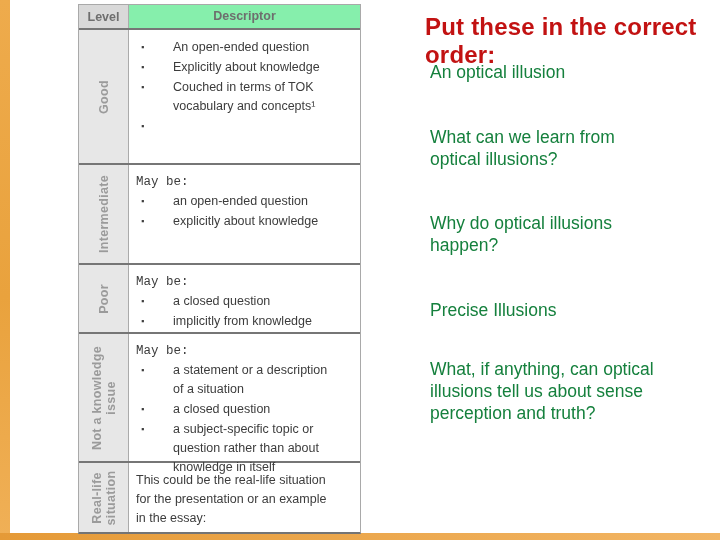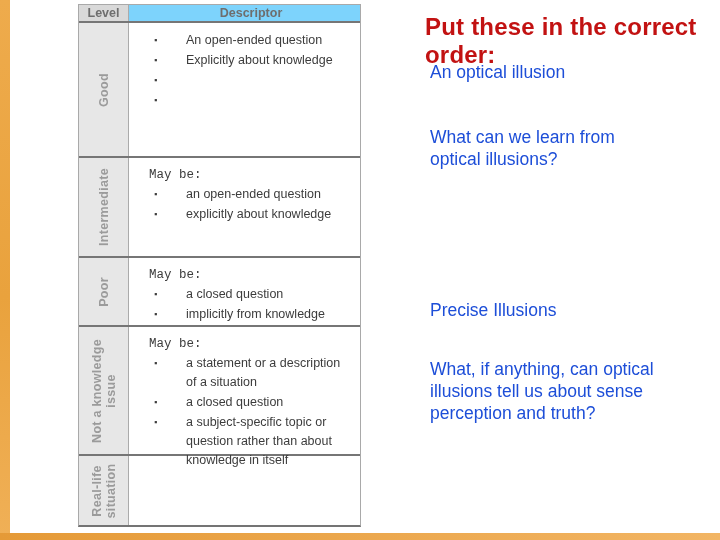--- a/index.html
+++ b/index.html
@@ -10,41 +10,41 @@
   .edge-left{position:absolute;left:0;top:0;width:10px;height:540px;
              background:linear-gradient(180deg,#eeab4c 0%,#e9a23d 55%,#f0b057 100%);}
   .edge-bottom{position:absolute;left:0;top:533px;width:720px;height:7px;
                background:linear-gradient(90deg,#e59a37,#f2b564);}
 
   
   .tbl{position:absolute;left:78px;top:4px;width:281px;
        border:1px solid #a9a9a9;border-bottom:2px solid #747474;
        color:#3c3c3c;box-sizing:content-box;}
   .trow{display:flex;box-sizing:border-box;border-top:2px solid #767676;}
-  .trow.thead{border-top:none;height:16px;background:#7dd3fc;justify-content:space-between;}
+  .trow.thead{border-top:none;height:23px;background:#86efac;justify-content:space-between;}
   .lcell{flex:0 0 50px;width:50px;box-sizing:border-box;border-right:1px solid #ababab;
          background:#e7e7e7;position:relative;}
   .thead .lcell{background:#d9d9d9;display:flex;align-items:center;justify-content:center;}
-  .dcell{flex:1;box-sizing:border-box;padding:8px 4px 0 7px;font-size:12.5px;line-height:19px;margin-left:13px;}
+  .dcell{flex:1;box-sizing:border-box;padding:8px 4px 0 7px;font-size:12.5px;line-height:19px;}
   .thead .dcell{display:flex;align-items:center;justify-content:center;padding:0;}
   .hcell{font-weight:bold;color:#6e6e6e;font-size:12.5px;}
   .rot{position:absolute;left:50%;top:50%;width:140px;
        transform:translate(-50%,-50%) rotate(-90deg);
        text-align:center;font-weight:bold;color:#9b9b9b;font-size:12.5px;line-height:14px;
        letter-spacing:.3px;white-space:pre-line;}
   .bi{display:flex;margin-left:5px;margin-bottom:1px;}
   .bm{flex:0 0 32px;width:32px;font-size:9px;line-height:19px;color:#3c3c3c;}
   .bt{white-space:pre-line;}
   .lead{margin:0;font-family:Liberation Mono, monospace;}
   .para{white-space:pre-line;}
 
   
   .heading{position:absolute;left:425px;top:13px;font-size:24px;font-weight:bold;
            color:#c21212;letter-spacing:.2px;}
-  .item{position:absolute;left:430px;font-size:17.5px;line-height:22px;color:#1d4ed8;
+  .item{position:absolute;left:430px;font-size:17.5px;line-height:22px;color:#15803d;
         white-space:pre-line;}
   .i1{top:61px}.i2{top:126px}.i3{top:212px}.i4{top:299px}.i5{top:358px}
 </style>
 </head>
 <body>
 
 <div class="page">
 
   <div class="edge-left"></div>
   <div class="edge-bottom"></div>
@@ -64,20 +64,22 @@
         <div class="bi">
           <span class="bm">▪</span>
           <span class="bt">An open-ended question</span>
         </div>
         <div class="bi">
           <span class="bm">▪</span>
           <span class="bt">Explicitly about knowledge</span>
         </div>
         <div class="bi">
           <span class="bm">▪</span>
+          <span class="bt">Couched in terms of TOK
+vocabulary and concepts¹</span>
         </div>
         <div class="bi">
           <span class="bm">▪</span>
         </div>
       </div>
     </div>
 
     <div class="trow" style="height:100px">
       <div class="lcell">
         <span class="rot">Intermediate</span>
@@ -135,27 +137,34 @@
 knowledge in itself</span>
         </div>
       </div>
     </div>
 
     <div class="trow" style="height:71px">
       <div class="lcell">
         <span class="rot">Real-life
 situation</span>
       </div>
+      <div class="dcell">
+        <div class="para">This could be the real-life situation
+for the presentation or an example
+in the essay:</div>
+      </div>
     </div>
 
   </div>
 
   <div class="heading">Put these in the correct order:</div>
 
   <div class="item i1">An optical illusion</div>
   <div class="item i2">What can we learn from
 optical illusions?</div>
+  <div class="item i3">Why do optical illusions
+happen?</div>
   <div class="item i4">Precise Illusions</div>
   <div class="item i5">What, if anything, can optical
 illusions tell us about sense
 perception and truth?</div>
 
 </div>
 
 </body></html>

